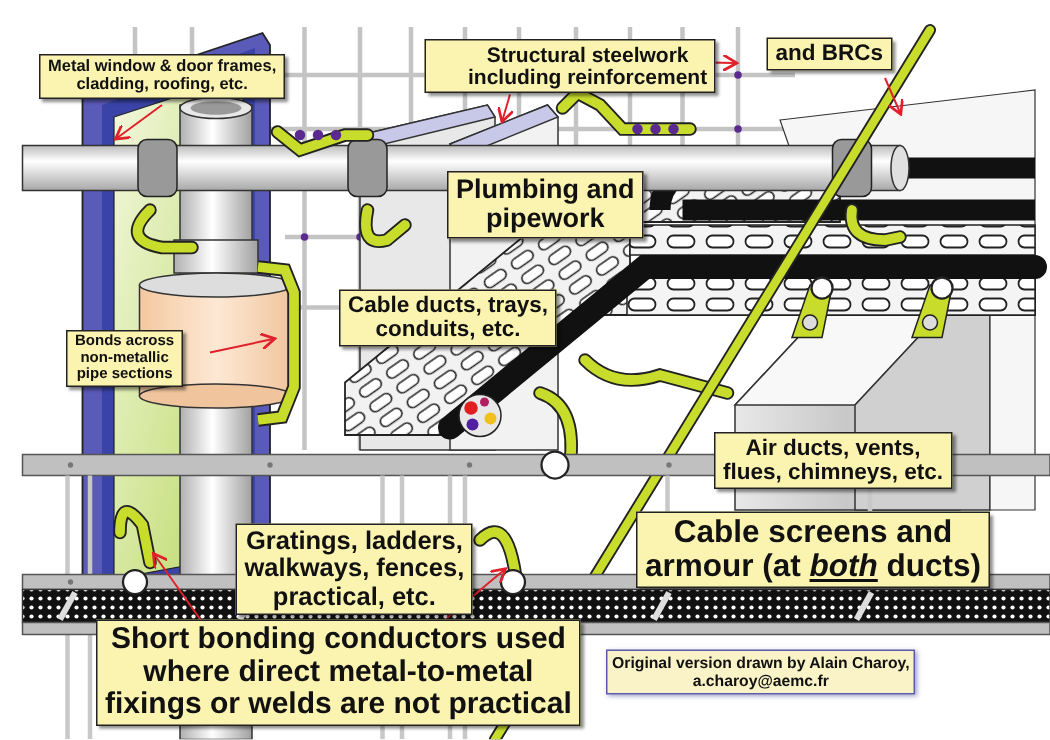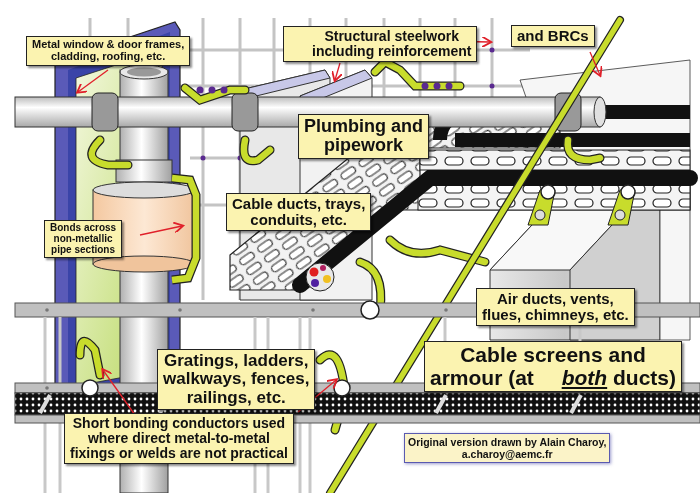--- a/index.html
+++ b/index.html
@@ -21,21 +21,21 @@
   .label span { display: block; }
   .credit {
     position: absolute;
     background: #fbf3c8;
     border: 1.5px solid #5a5ab0;
     box-shadow: 1px 1px 3px rgba(60,60,160,0.5);
     font-weight: bold; color: #111; text-align: center;
     font-size: 10.5px; line-height: 1.15; padding: 2px 3px;
   }
   .credit span { display: block; }
-  em.u { text-decoration: underline; margin-left: 22px; }
+  em.u { text-decoration: underline; }
 </style>
 </head>
 <body>
 
 <div id="stage">
 <svg id="art" width="700" height="493" viewBox="0 0 700 493" xmlns="http://www.w3.org/2000/svg">
   <defs>
     <linearGradient id="pipeH" x1="0" y1="0" x2="0" y2="1">
       <stop offset="0" stop-color="#bcbcbc"></stop>
           <stop offset="0.35" stop-color="#ffffff"></stop>
@@ -280,27 +280,27 @@
   <span>non-metallic</span>
   <span>pipe sections</span>
 </div>
 <div class="label" style="left:476px;top:288px;font-size:15px;">
   <span>Air ducts, vents,</span>
   <span>flues, chimneys, etc.</span>
 </div>
 <div class="label" style="left:157px;top:349px;font-size:17px;">
   <span>Gratings, ladders,</span>
   <span>walkways, fences,</span>
-  <span>railings, etc.</span>
+  <span>practical, etc.</span>
 </div>
 <div class="label" style="left:424px;top:341px;font-size:21px;">
   <span>Cable screens and</span>
   <span><span style="display:inline">armour (at </span><em class="u">both</em><span style="display:inline"> ducts)</span></span>
 </div>
-<div class="label" style="left:64px;top:413px;font-size:14px;">
+<div class="label" style="left:64px;top:413px;font-size:20px;">
   <span>Short bonding conductors used</span>
   <span>where direct metal-to-metal</span>
   <span>fixings or welds are not practical</span>
 </div>
 <div class="credit" style="left:404px;top:433px;">
   <span>Original version drawn by Alain Charoy,</span>
   <span>a.charoy@aemc.fr</span>
 </div>
 </div>
 

